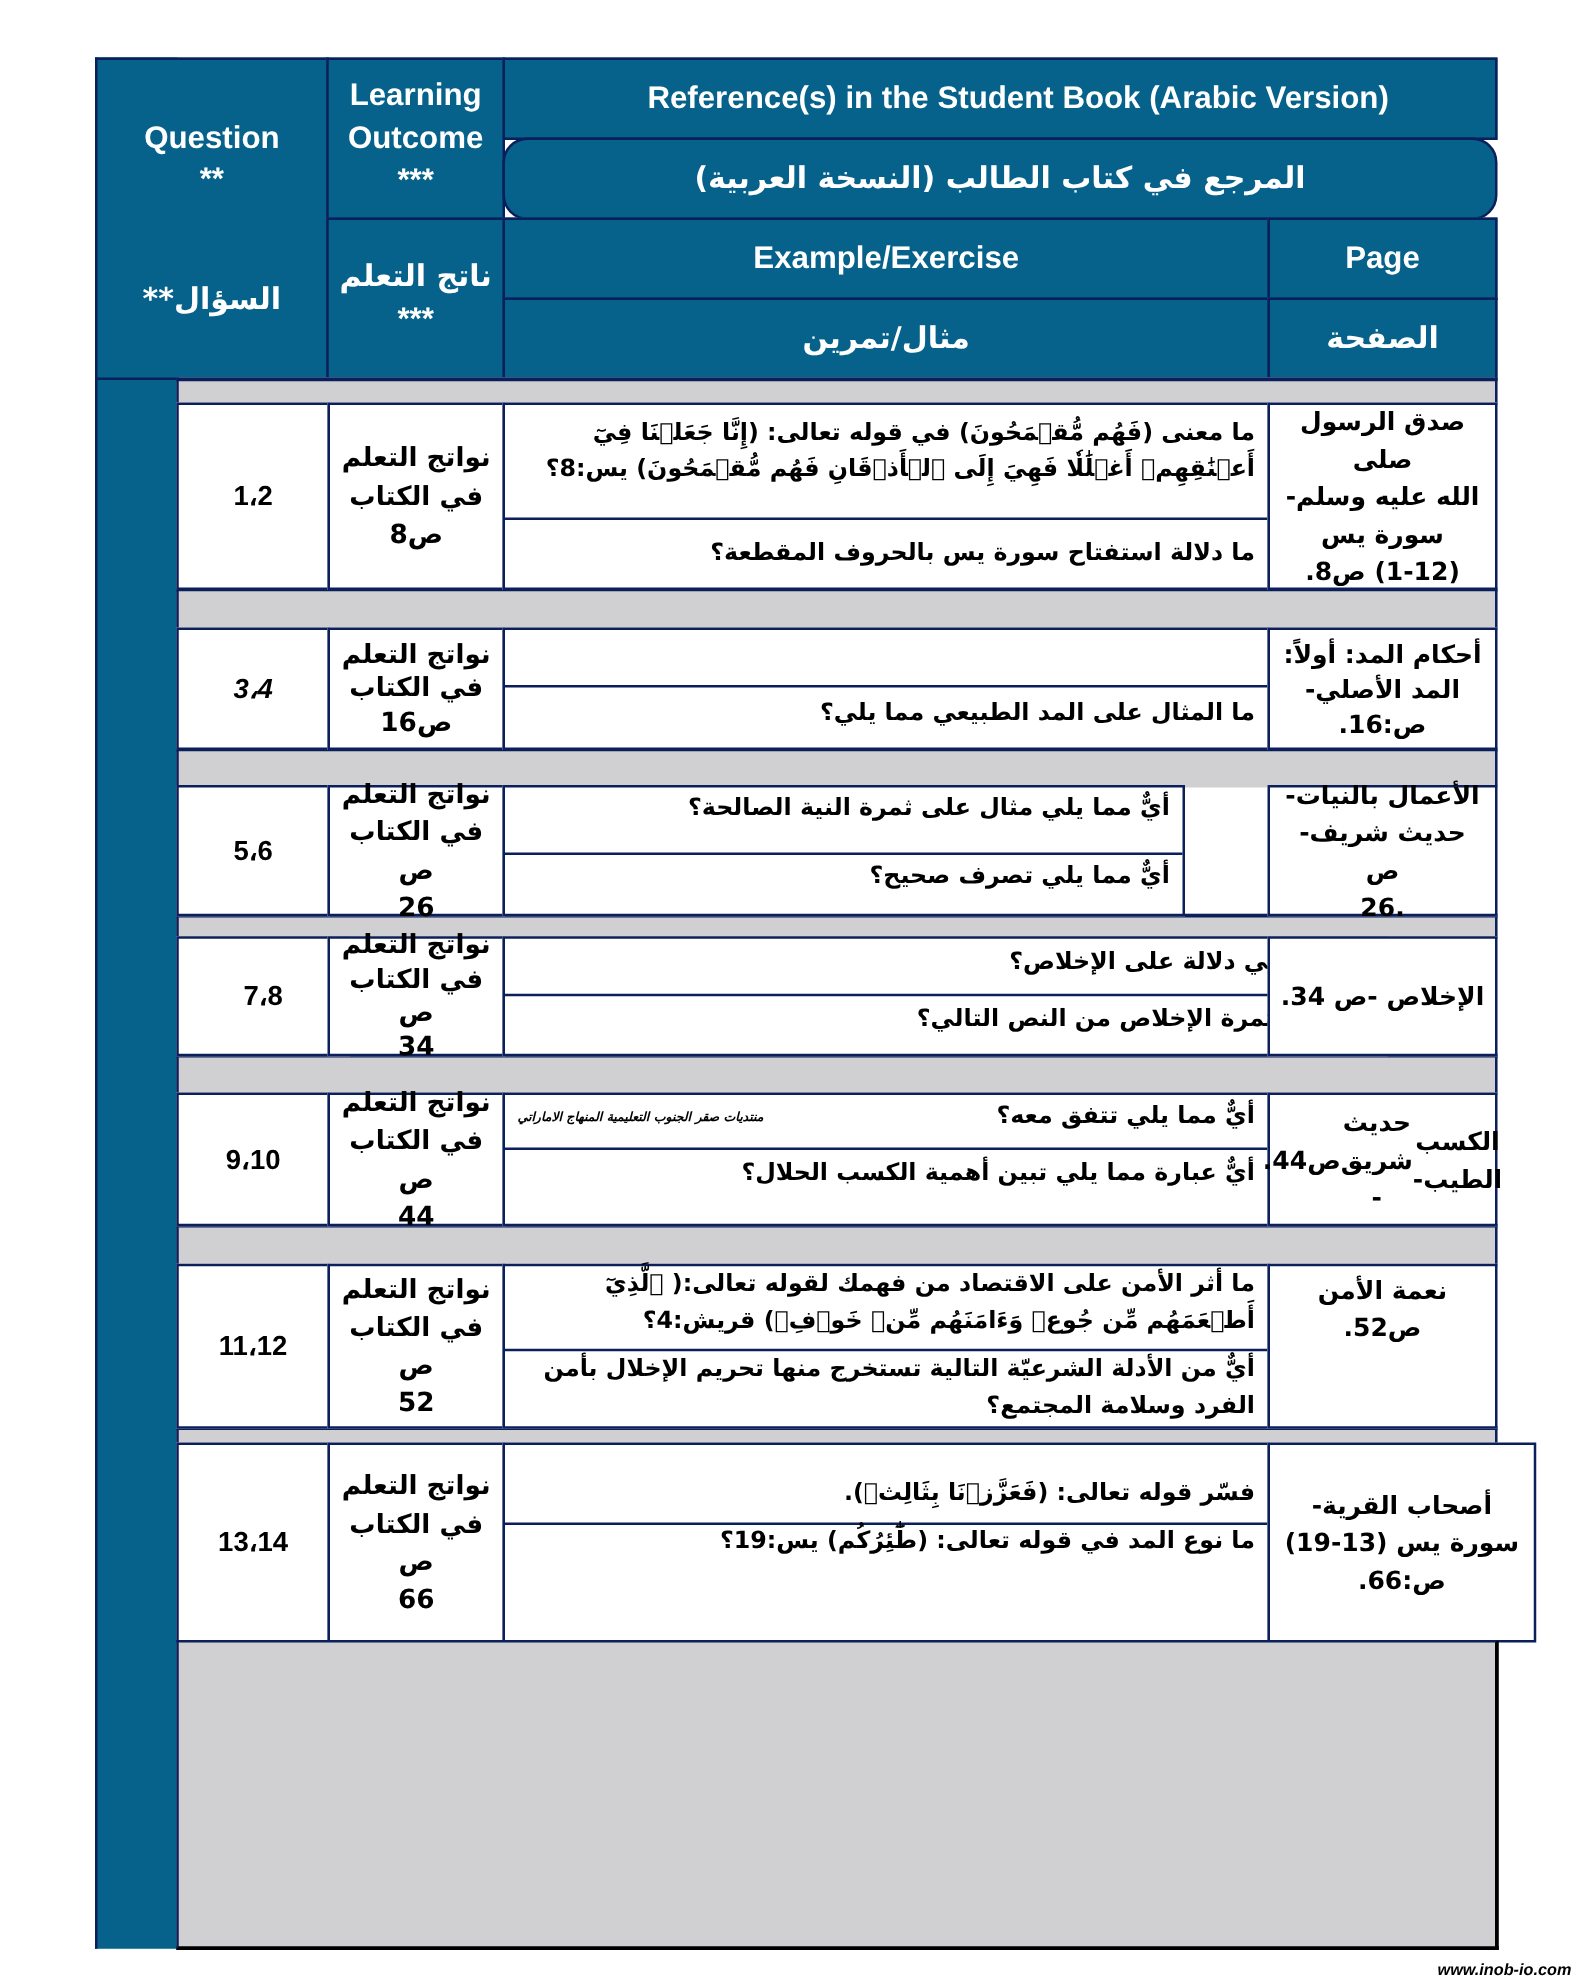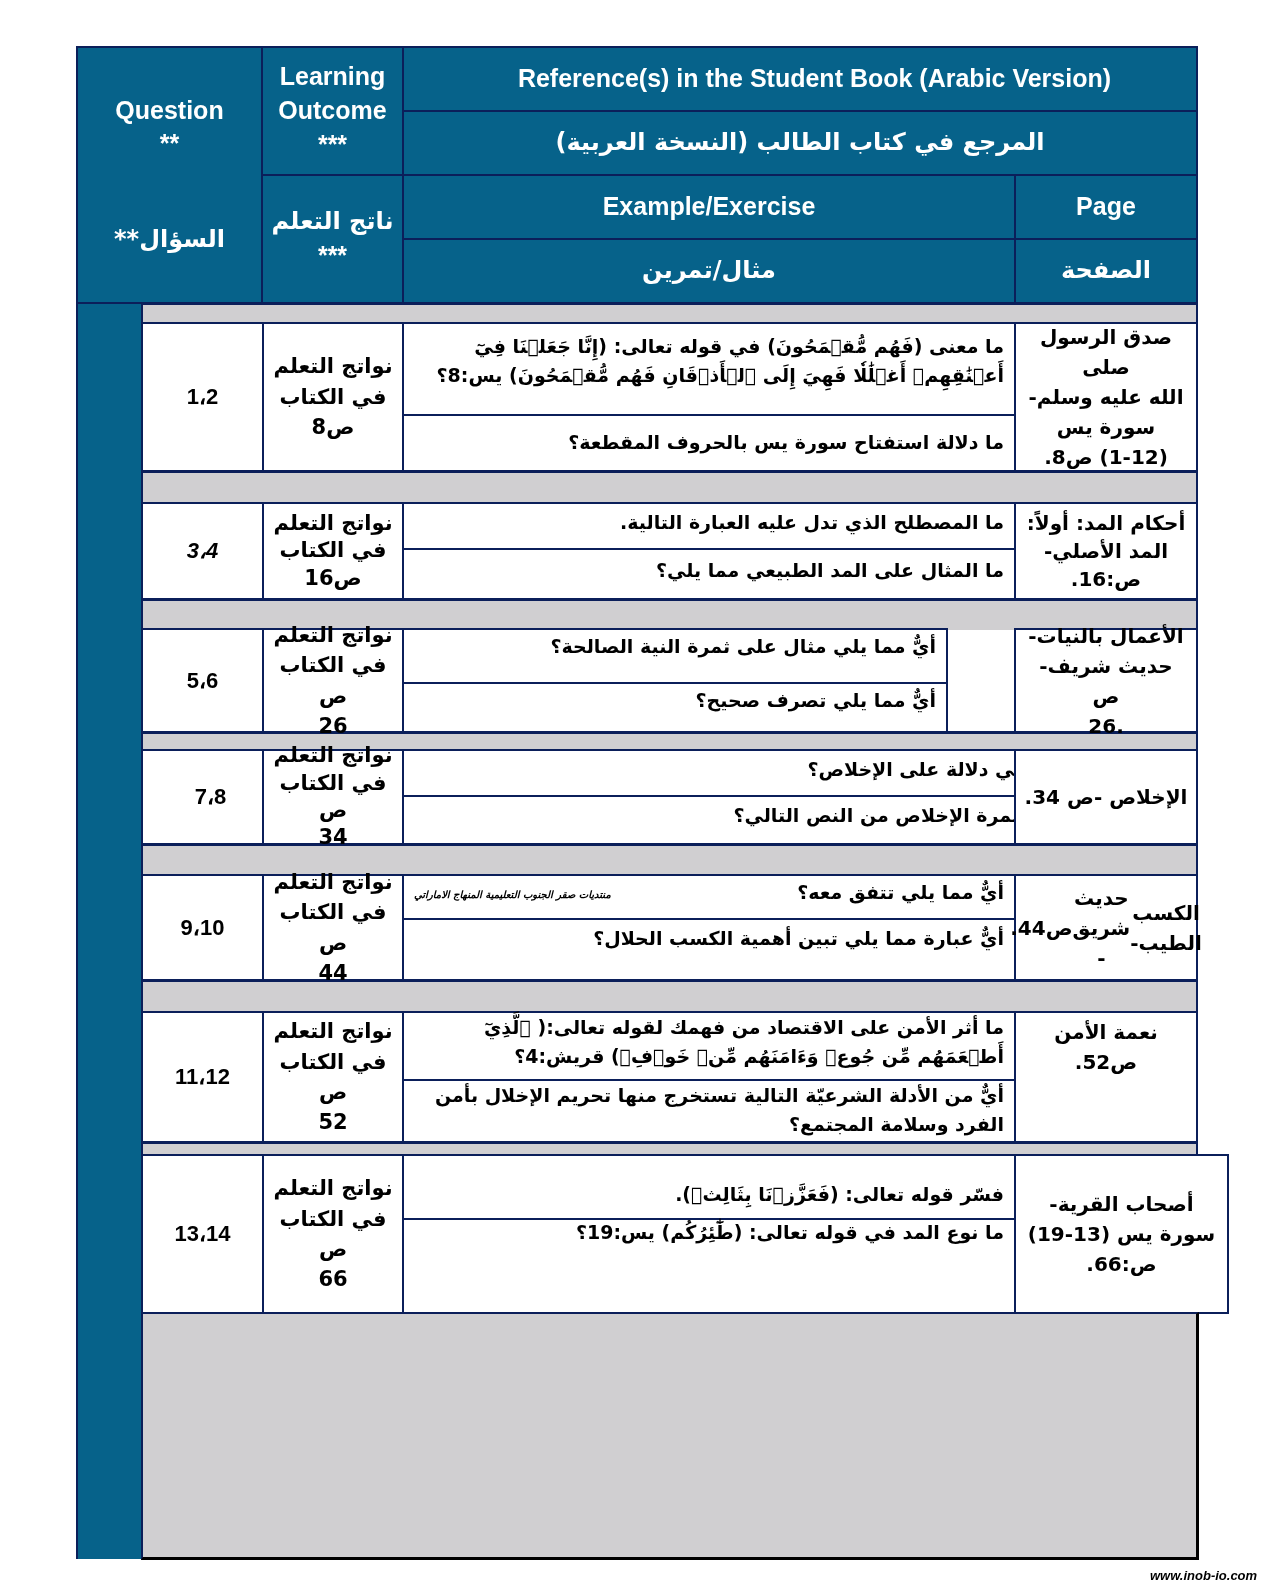--- a/index.html
+++ b/index.html
@@ -47,21 +47,21 @@
   <div class="en">***</div>
 </div>
 <div class="abs hdr" style="left:261px; top:174px; width:143px; height:130px; flex-direction:column;">
   <div class="ar" style="font-size:24px;">ناتج التعلم</div>
   <div class="en">***</div>
 </div>
 
 <div class="abs hdr" style="left:402px; top:46px; width:796px; height:66px;padding-left:29px;">
   <div class="en">Reference(s) in the Student Book (Arabic  Version)</div>
 </div>
-<div class="abs hdr" style="left:402px; top:110px; width:796px; height:66px;">
+<div class="abs hdr" style="left:402px; top:110px; width:796px; height:66px;border-radius:20px;">
   <div class="ar" style="font-size:24px;">المرجع في كتاب الطالب (النسخة العربية)</div>
 </div>
 
 <div class="abs hdr" style="left:402px; top:174px; width:614px; height:66px;">
   <div class="en">Example/Exercise</div>
 </div>
 <div class="abs hdr" style="left:1014px; top:174px; width:184px; height:66px;">
   <div class="en">Page</div>
 </div>
 <div class="abs hdr" style="left:402px; top:238px; width:614px; height:66px;">
@@ -100,21 +100,20 @@
 </div>
 
 <div>
   <div class="abs cell qnum" style="left:141px; top:502px; width:123px; height:98px;font-style:italic;">3،4</div>
   <div class="abs cell lo" style="left:262px; top:502px; width:142px; height:98px; flex-direction:column; line-height:1.3;">
     <div>نواتج التعلم</div>
     <div>في الكتاب</div>
     <div>ص16</div>
   </div>
   <div class="abs ex" style="left:402px; top:502px; width:614px; height:98px;">
-    <div class="exline" style="top:4px;">ما المصطلح الذي تدل عليه العبارة التالية.</div>
     <div class="exsep" style="top:44px;"></div>
     <div class="exline" style="top:52px;">ما المثال على المد الطبيعي مما يلي؟</div>
   </div>
   <div class="abs cell ref" style="left:1014px; top:502px; width:184px; height:98px; flex-direction:column; line-height:1.4;">
     <div>أحكام المد: أولاً:</div>
     <div>المد الأصلي-</div>
     <div>ص:16.</div>
   </div>
 </div>
 

